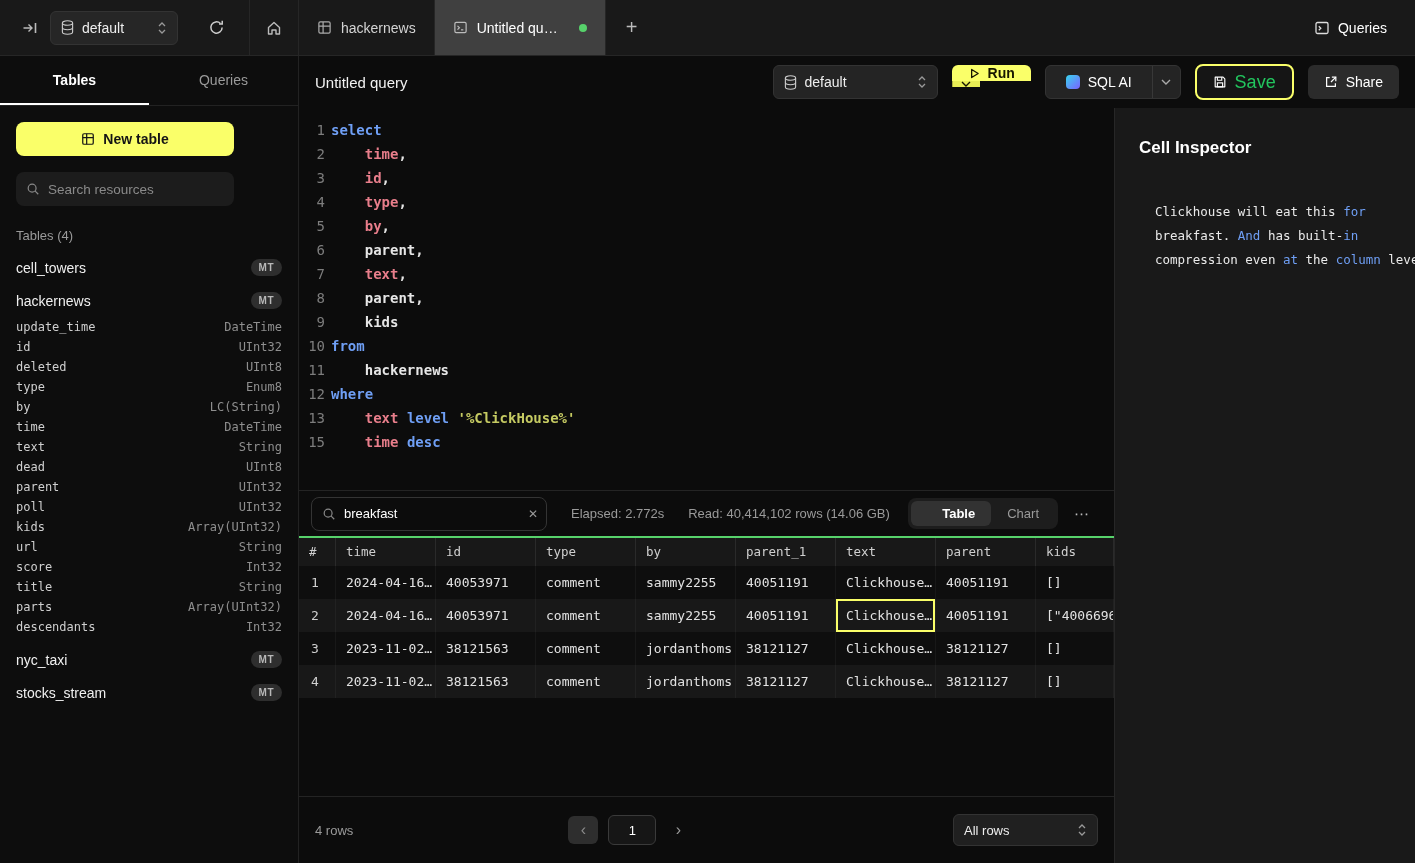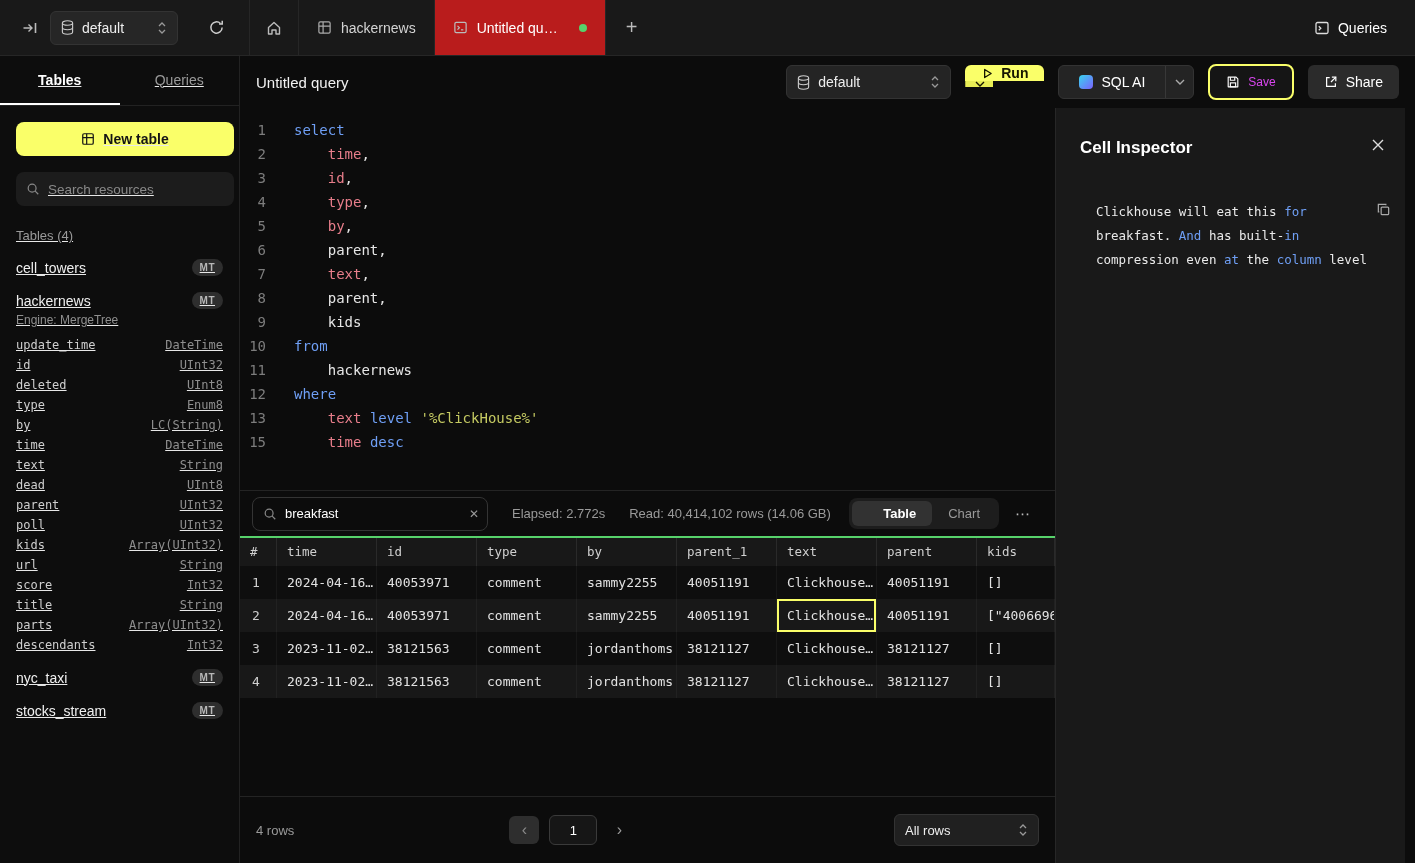--- a/index.html
+++ b/index.html
@@ -16,29 +16,29 @@
   
   .topbar{height:56px;background:#191919;border-bottom:1px solid var(--line);display:flex;align-items:stretch;}
   .topbar-left{width:250px;display:flex;align-items:center;gap:12px;padding:0 24px 0 22px;border-right:1px solid var(--line);}
   .pill{display:flex;align-items:center;gap:8px;background:#262626;border:1px solid #333;border-radius:6px;height:34px;padding:0 10px;font-size:14px;color:#eee;}
   .pill .pill-label{flex:1;}
   .topbar .db-pill{width:128px;}
   .refresh-btn{margin-left:auto;}
   .tabs{display:flex;align-items:stretch;}
   .tab{display:flex;align-items:center;gap:9px;padding:0 18px;border-right:1px solid var(--line);font-size:14px;color:#d4d4d4;}
   .tab.home{padding:0 16px;}
-  .tab.active{background:#b91c1c;color:#fff;}
+  .tab.active{background:#404040;color:#fff;}
   .dot{width:8px;height:8px;border-radius:50%;background:var(--green);margin-left:12px;}
   .plus-btn{font-size:20px;color:#bbb;padding:0 16px;margin-left:4px;}
   .topbar-right{margin-left:auto;display:flex;align-items:center;padding-right:28px;}
   .queries-btn{display:flex;align-items:center;gap:8px;font-size:14px;color:#fff;}
 
   
   .content{display:flex;height:807px;}
-  .sidebar{width:240px;background:#0d0d0d;border-right:1px solid #222;flex:none;overflow:hidden;text-decoration:underline;}
+  .sidebar{width:299px;background:#0d0d0d;border-right:1px solid #222;flex:none;overflow:hidden;}
   .right-area{flex:1;display:flex;flex-direction:column;min-width:0;}
   .workspace{flex:1;display:flex;min-height:0;}
   .main{width:815px;flex:none;display:flex;flex-direction:column;min-height:0;}
 
   
   .sidebar-tabs{display:flex;height:50px;border-bottom:1px solid #222;}
   .s-tab{flex:1;display:flex;align-items:center;justify-content:center;font-size:14px;color:var(--muted);border-bottom:2px solid transparent;}
   .s-tab.active{color:#fff;border-bottom-color:#fff;font-weight:600;}
   .new-table-btn{display:flex;align-items:center;justify-content:center;gap:8px;margin:16px;width:218px;height:34px;background:var(--yellow);border-radius:8px;color:#141414;font-size:14px;font-weight:600;}
   .search-box{display:flex;align-items:center;gap:8px;margin:0 16px;width:218px;height:34px;background:#1c1c1c;border-radius:8px;padding:12px 10px;}
@@ -58,28 +58,28 @@
   .qh-title{font-size:15px;color:#f2f2f2;}
   .qh-right{margin-left:auto;display:flex;align-items:center;gap:14px;}
   .qh-db{width:165px;background:#242424;}
   .run-btn{display:flex;height:34px;border-radius:6px;overflow:hidden;flex-direction:column;}
   .run-main{display:flex;align-items:center;gap:7px;background:var(--yellow);color:#161600;font-size:14px;font-weight:600;padding:0 16px;}
   .run-caret{display:flex;align-items:center;justify-content:center;width:28px;background:#e9ee55;color:#161600;border-left:1px solid rgba(0,0,0,.25);}
   .sqlai-btn{display:flex;height:34px;background:#242424;border:1px solid #333;border-radius:6px;overflow:hidden;}
   .sqlai-main{display:flex;align-items:center;gap:8px;padding:0 20px;font-size:14px;color:#fff;}
   .sqlai-icon{width:14px;height:14px;border-radius:4px;background:linear-gradient(135deg,#37d5ee,#7b61ff);}
   .sqlai-caret{display:flex;align-items:center;justify-content:center;width:28px;color:#aaa;border-left:1px solid #383838;}
-  .save-btn{display:flex;align-items:center;gap:8px;height:36px;padding:0 16px;background:#151515;border:2px solid var(--yellow);border-radius:8px;font-size:12px;color:#d946ef;}
+  .save-btn{display:flex;align-items:center;gap:8px;height:36px;padding:0 16px;background:#151515;border:2px solid var(--yellow);border-radius:8px;font-size:18px;color:#22c55e;}
   .share-btn{display:flex;align-items:center;gap:8px;height:34px;padding:0 16px;background:#2b2b2b;border-radius:6px;font-size:14px;color:#fff;}
 
   
   .editor{height:382px;flex:none;padding-top:10px;font-family:"DejaVu Sans Mono",monospace;font-size:14px;}
   .ed-line{display:flex;height:24px;line-height:24px;}
   .ln{width:26px;flex:none;text-align:right;color:#7d7d7d;}
-  .code{margin-left:28px;white-space:pre;color:#e6e6e6;}
+  .code{margin-left:6px;white-space:pre;color:#e6e6e6;font-weight:bold;}
   .c-kw{color:var(--kw);}
   .c-col{color:var(--col);}
   .c-str{color:var(--str);}
 
   
   .results-toolbar{height:46px;flex:none;border-top:1px solid #242424;display:flex;align-items:center;padding:0 12px;}
   .result-search{display:flex;align-items:center;gap:8px;width:236px;height:34px;border:1px solid #343434;border-radius:8px;padding:0 10px;}
   .result-search input{flex:1;font-size:13px;}
   .clear-btn{color:#999;font-size:12px;}
   .stat{font-size:13px;color:var(--muted);margin-left:24px;}
@@ -222,21 +222,20 @@
     <div class="section-label">Tables (4)</div>
     <div id="tables-list">
         <div class="table-row">
           <span>cell_towers</span>
           <span class="mt-badge">MT</span>
         </div>
         <div class="table-row">
           <span>hackernews</span>
           <span class="mt-badge">MT</span>
         </div>
-        <div class="engine-label">Engine: MergeTree</div>
         <div class="columns-list">
           <div class="column-row">
             <span class="col-name">update_time</span>
             <span class="col-type">DateTime</span>
           </div>
           <div class="column-row">
             <span class="col-name">id</span>
             <span class="col-type">UInt32</span>
           </div>
           <div class="column-row">

